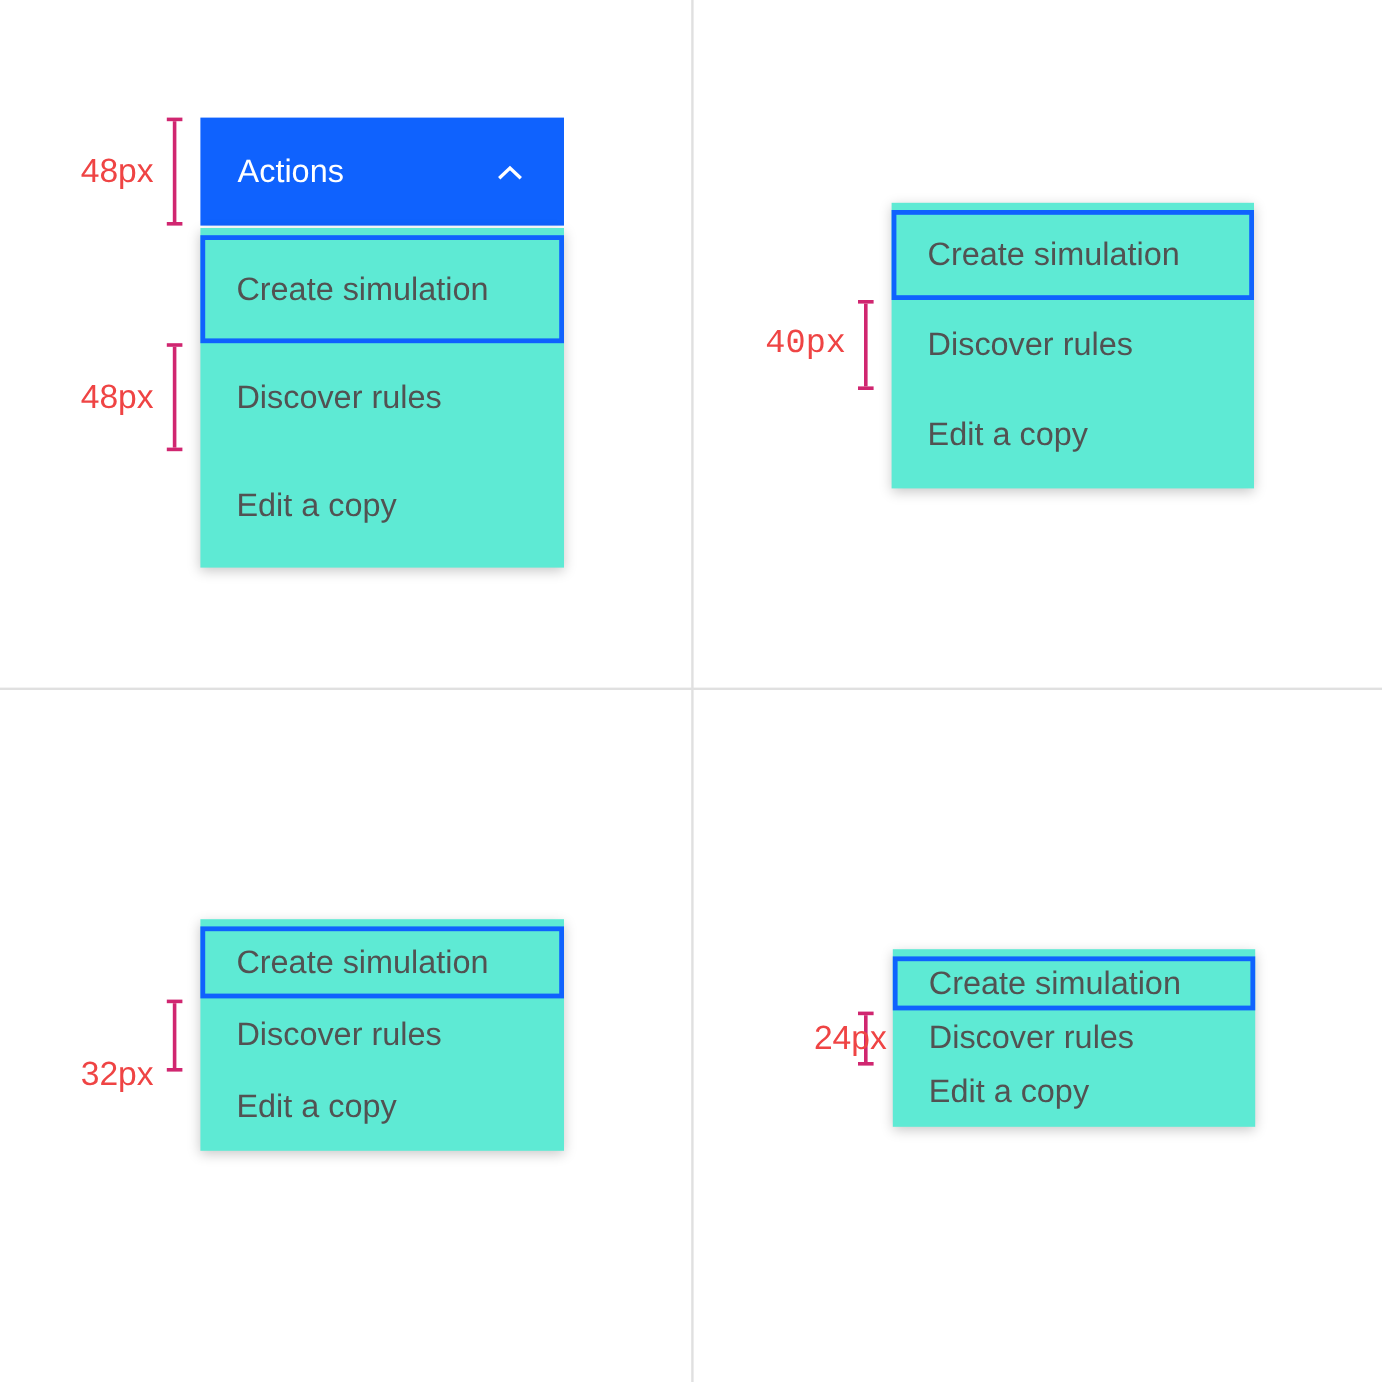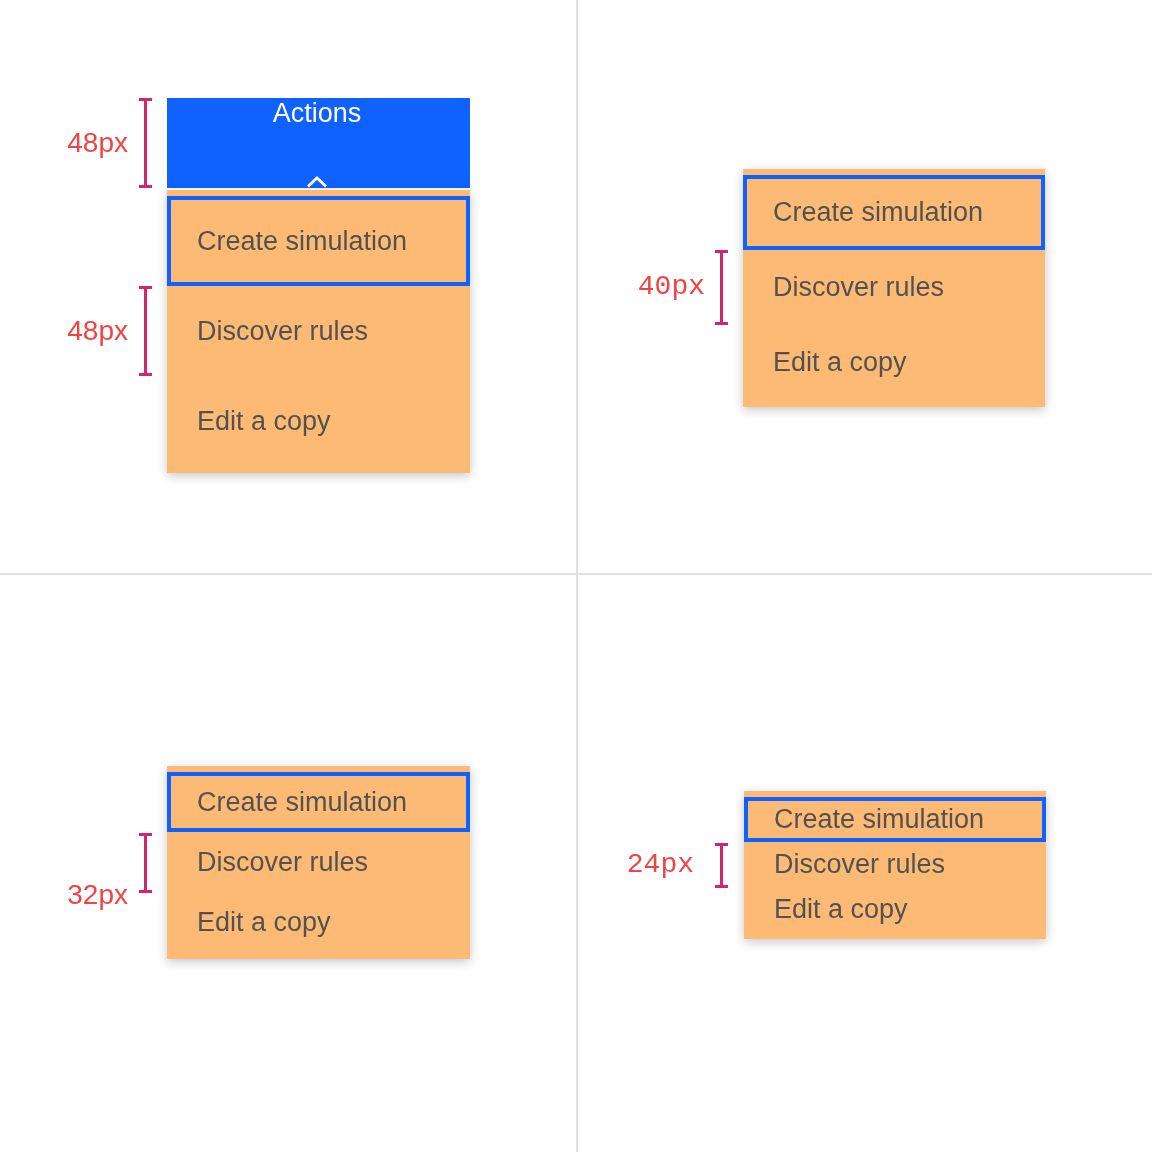--- a/index.html
+++ b/index.html
@@ -12,27 +12,27 @@
   }
   .divider-v { position:absolute; left:576px; top:0; width:2px; height:1152px; background:#e0e0e0; }
   .divider-h { position:absolute; left:0; top:573px; width:1152px; height:2px; background:#e0e0e0; }
 
   
   .trigger {
     position:absolute; left:167px; top:98px; width:303px; height:90px;
     background:#0f62fe; border:none; cursor:pointer;
     display:flex; align-items:center; justify-content:space-between;
     padding:0 34px 0 31px;
-    color:#ffffff; font-size:27px; font-family:inherit; font-weight:400;flex-direction:column;
+    color:#ffffff; font-size:27px; font-family:inherit; font-weight:400;
   }
   .trigger .chev { display:block; flex:0 0 auto; }
 
   
   .menu {
-    position:absolute; background:#fdba74;
+    position:absolute; background:#5eead4;
     box-shadow:0 3px 10px rgba(0,0,0,0.22);
     padding:6px 0 7px 0;
   }
   .menu-item {
     display:flex; align-items:center;
     padding-left:30px; font-size:27px; color:#525252;
     cursor:pointer; white-space:nowrap;
   }
   .menu-item.focused { border:4px solid #0f62fe; padding-left:26px; }
 
@@ -61,21 +61,21 @@
   .b5 { left:715px; top:843px; height:45px; }
 
   .measure {
     position:absolute; width:90px; text-align:right;
     font-size:28px; line-height:32px; color:#ef4444; white-space:nowrap;
   }
   .m1 { left:38px;  top:127px; }
   .m2 { left:38px;  top:315px; }
   .m3 { left:615px; top:271px;font-family:Liberation Mono, monospace; }
   .m4 { left:38px;  top:847px;margin-top:32px; }
-  .m5 { left:604px; top:849px;font-family:Liberation Mono, monospace; }
+  .m5 { left:649px; top:849px; }
 </style>
 </head>
 <body>
 
 <div class="divider-v"></div>
 <div class="divider-h"></div>
 
 <button class="trigger">
   <span>Actions</span>
   <svg class="chev" width="22" height="13" viewBox="0 0 22 13">

